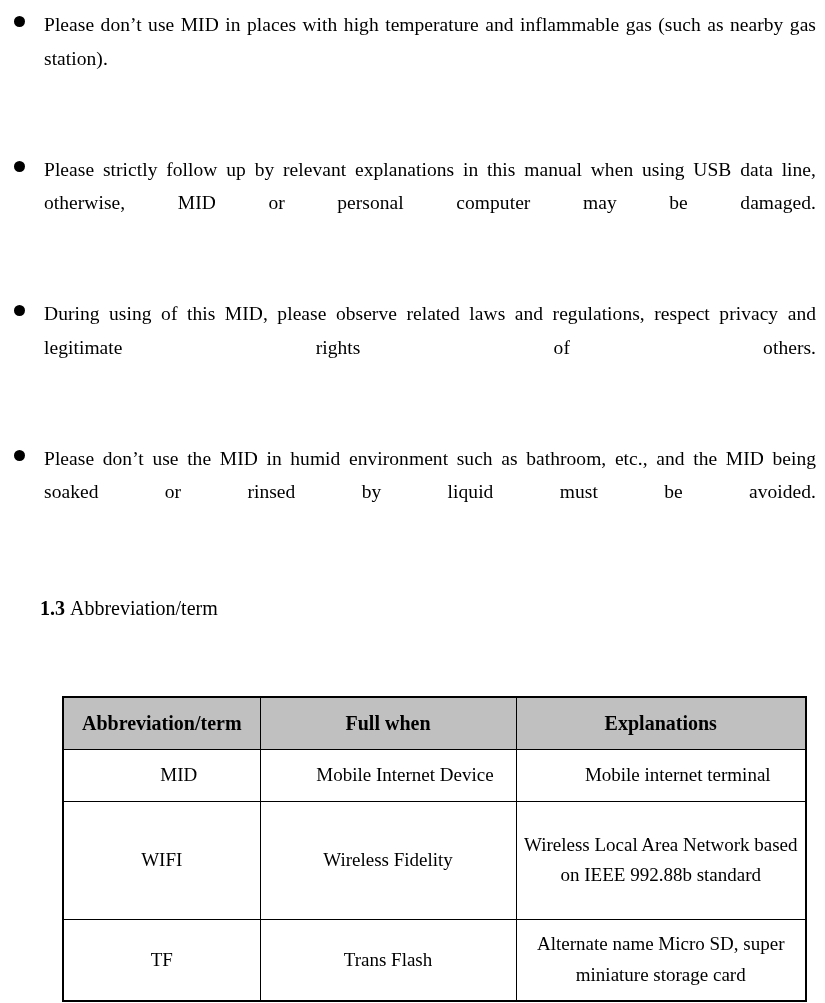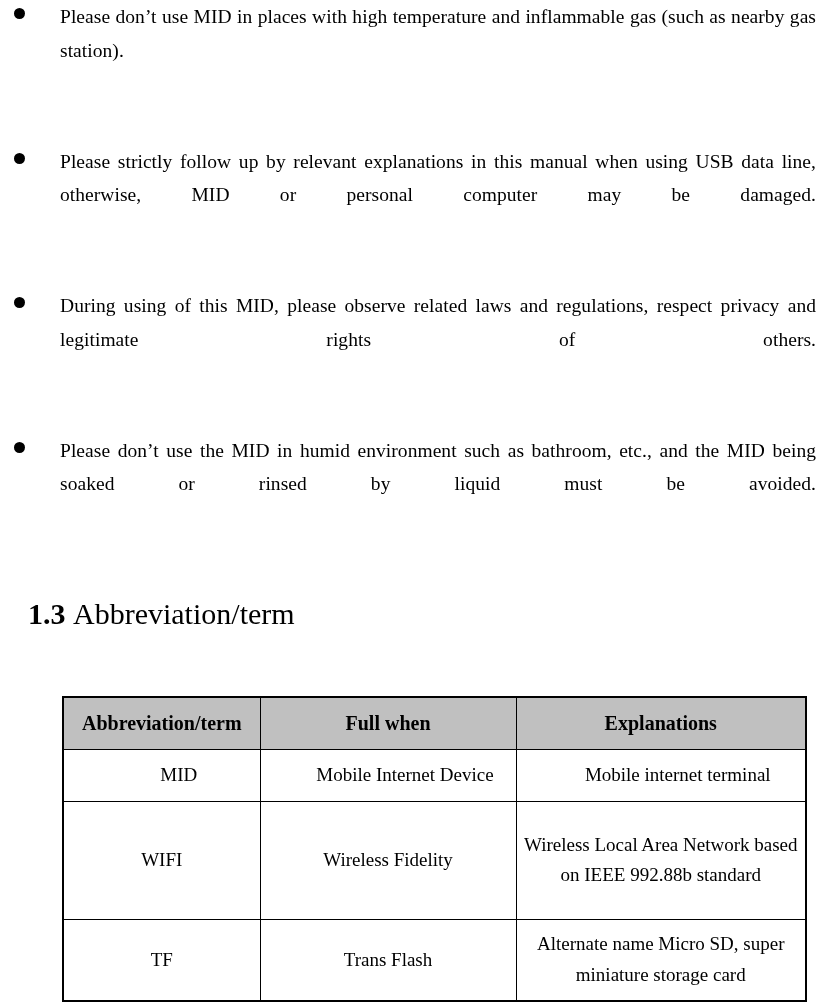--- a/index.html
+++ b/index.html
@@ -29,23 +29,23 @@
     left: 0;
     top: 0;
     width: 825px;
     margin: 0;
     padding: 0;
     list-style: none;
   }
 
   .bullet-item {
     position: relative;
-    padding-left: 60px;
+    padding-left: 44px;
     padding-right: 5px;
-    margin: 0 0 44px 0;
+    margin: 8px 0 44px 0;
     min-height: 28px;
   }
 
   .bullet-marker {
     position: absolute;
     left: 14px;
     top: 8px;
     width: 11px;
     height: 11px;
     background: #000000;
@@ -66,23 +66,23 @@
   
   .bullet-text::after {
     content: "";
     display: inline-block;
     width: 100%;
   }
 
   
   .section-heading {
     position: absolute;
-    left: 0;
+    left: 12px;
     top: 596px;
-    font-size: 30px;
+    font-size: 20px;
     line-height: 1.2;
     white-space: nowrap;
     padding-left: 28px;
   }
   .section-number {
     font-weight: bold;
   }
   .section-title {
     font-weight: normal;
   }

